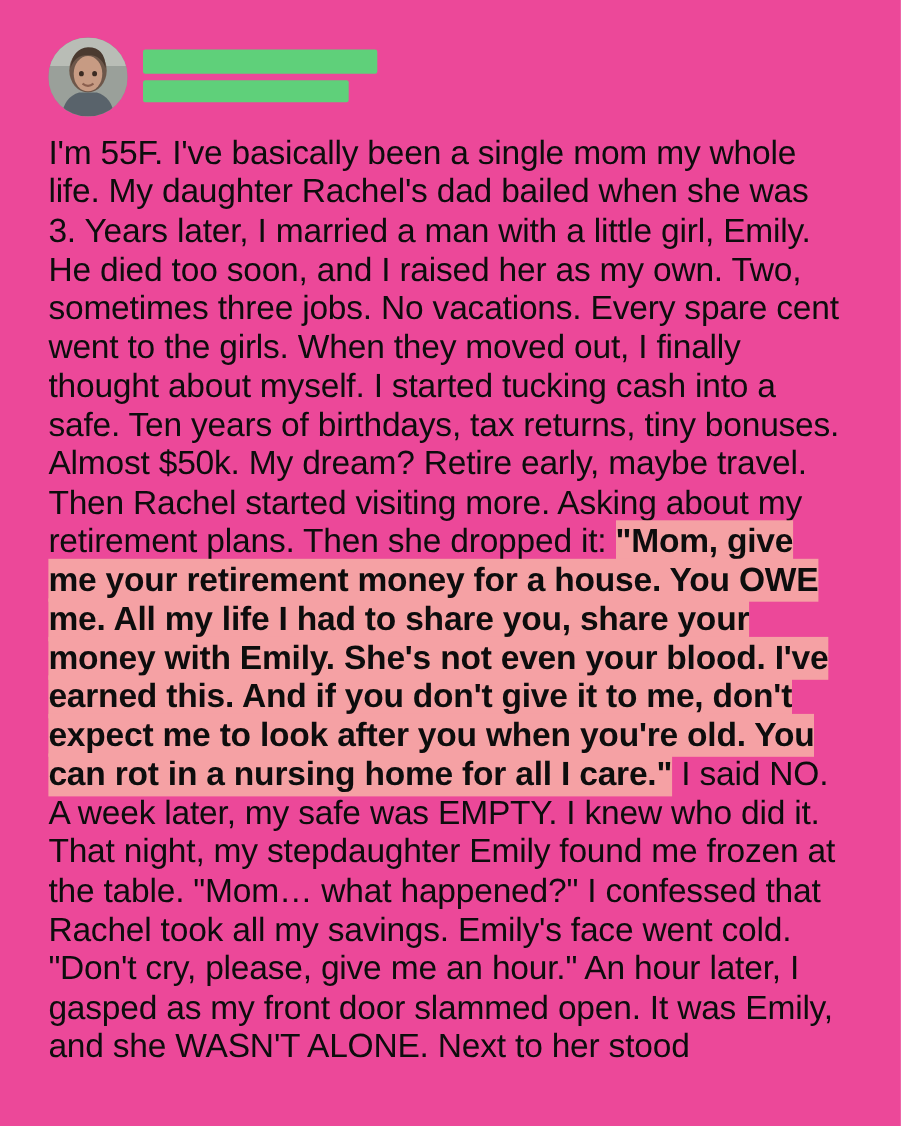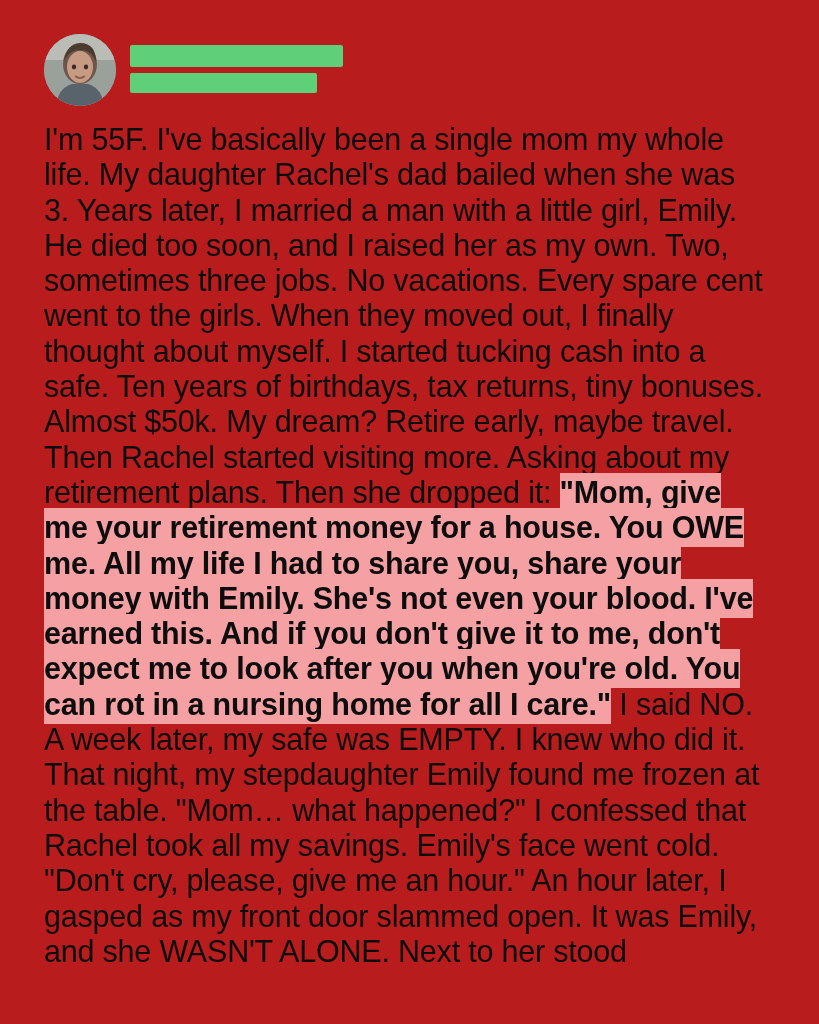--- a/index.html
+++ b/index.html
@@ -11,21 +11,21 @@
     height: 1024px;
     background: #f2f2f0;
     font-family: "Liberation Sans", sans-serif;
     overflow: hidden;
   }
   .post {
     width: 819px;
     height: 1024px;
     box-sizing: border-box;
     padding: 34px 52px 0 44px;
-    background: #b91c1c;
+    background: #ec4899;
     position: relative;
   }
   .post-header {
     display: flex;
     align-items: flex-start;
     gap: 14px;
     height: 78px;
   }
   .avatar {
     width: 72px;

